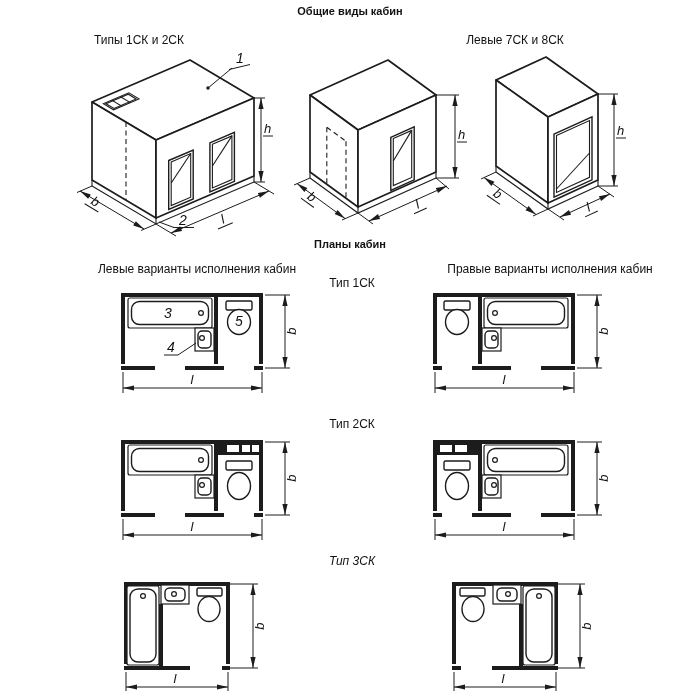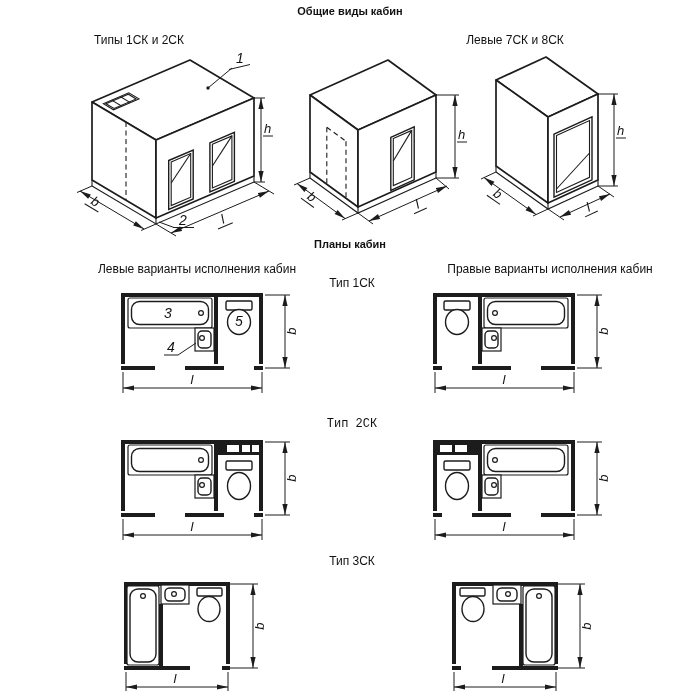--- a/index.html
+++ b/index.html
@@ -36,22 +36,22 @@
     </defs>
   </svg>
 
   <div class="lbl title" style="left:250px;top:5px;width:200px;">Общие виды кабин</div>
   <div class="lbl" style="left:59px;top:33px;width:160px;">Типы 1СК и 2СК</div>
   <div class="lbl" style="left:435px;top:33px;width:160px;">Левые 7СК и 8СК</div>
   <div class="lbl title" style="left:270px;top:238px;width:160px;">Планы кабин</div>
   <div class="lbl" style="left:87px;top:262px;width:220px;">Левые варианты исполнения кабин</div>
   <div class="lbl" style="left:396px;top:262px;width:220px;margin-left:44px;">Правые варианты исполнения кабин</div>
   <div class="lbl" style="left:292px;top:276px;width:120px;">Тип 1СК</div>
-  <div class="lbl" style="left:292px;top:417px;width:120px;font-family:Liberation Mono, monospace;">Тип 2СК</div>
-  <div class="lbl" style="left:292px;top:554px;width:120px;">Тип 3СК</div>
+  <div class="lbl" style="left:292px;top:417px;width:120px;">Тип 2СК</div>
+  <div class="lbl" style="left:292px;top:554px;width:120px;font-style:italic;">Тип 3СК</div>
 
   <svg style="left:62px;top:55px;" width="215" height="200" viewBox="0 0 215 200">
     <g>
       <path class="face" d="M30,47 L128,5 L192,43 L94,85 Z"></path>
       <path class="face" d="M30,47 L94,85 L94,163 L30,125 Z"></path>
       <path class="face" d="M94,85 L192,43 L192,121 L94,163 Z"></path>
       <path class="thin" d="M30,131 L94,169 L192,127"></path>
       <path class="thin" d="M30,125 L30,131 M94,163 L94,169 M192,121 L192,127"></path>
       <line class="dash" x1="64" y1="67" x2="64" y2="145"></line>
     </g>

